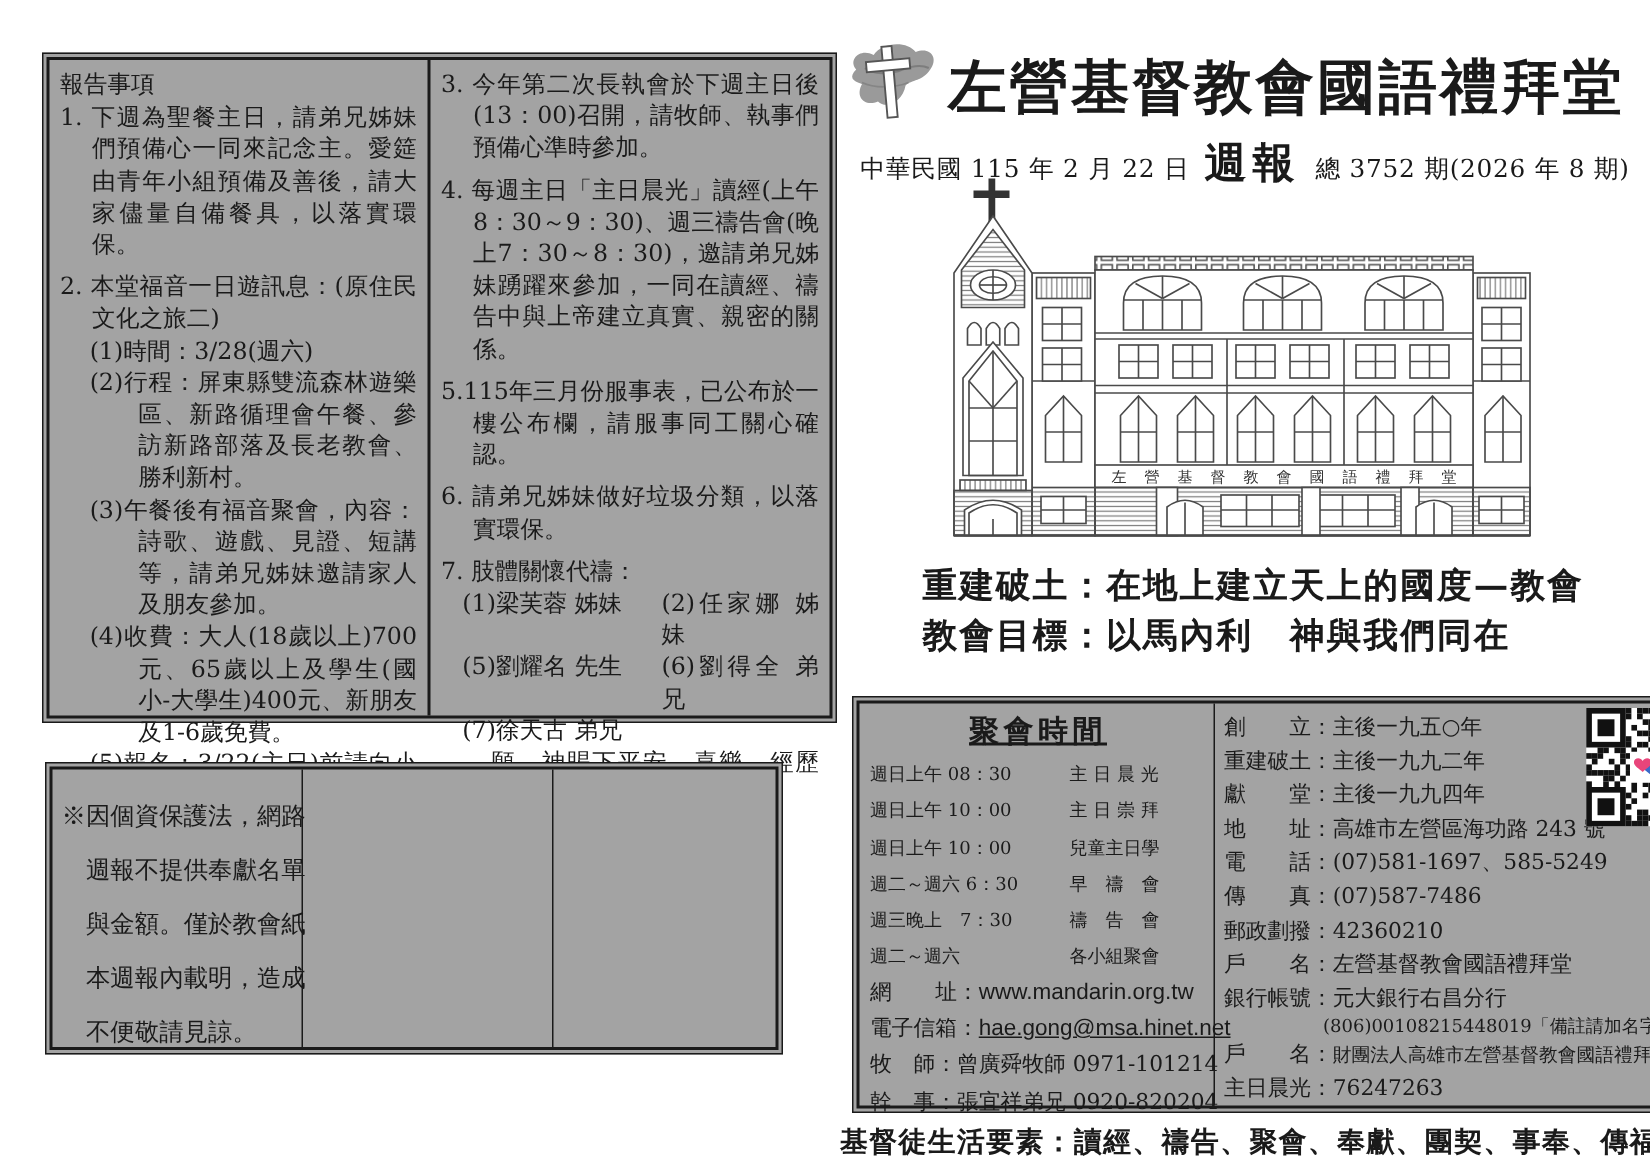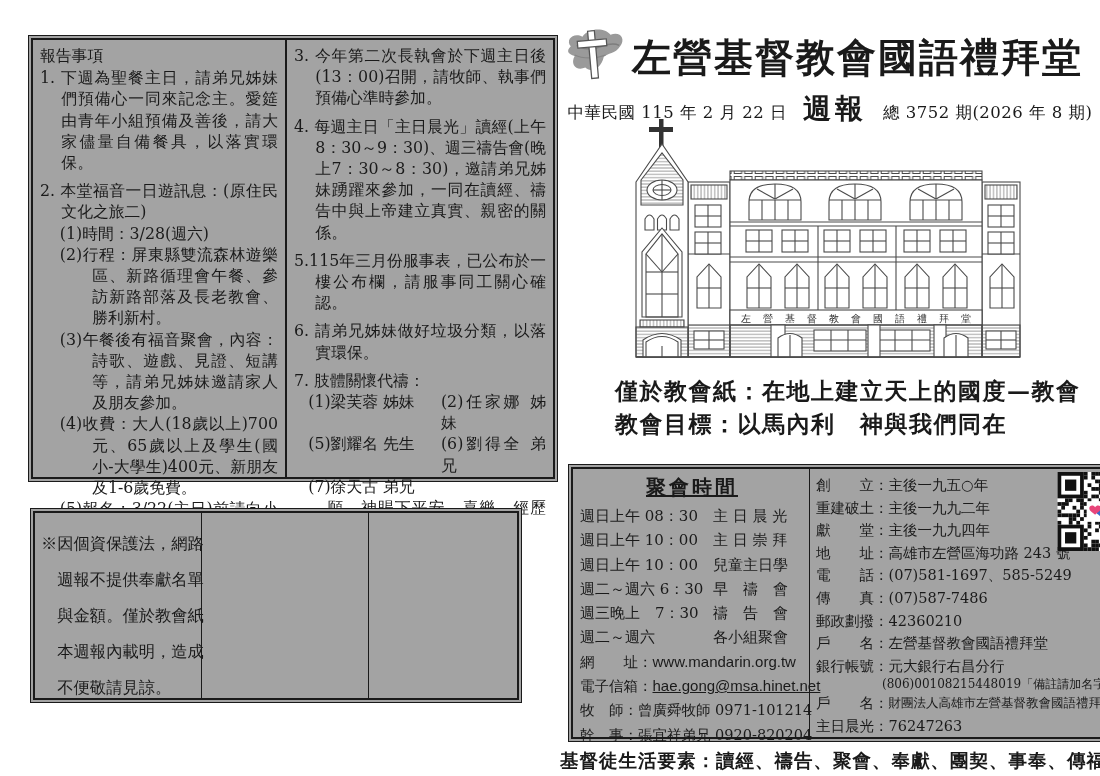--- a/index.html
+++ b/index.html
@@ -30,34 +30,34 @@
   #privacy-box .dbl-inner { display: flex; }
   .pcell { border-right: 1.5px solid #1a1a1a; width: 167px; padding: 13px 4px 0 6px; }
   .pcell:last-child { border-right: none; flex: 1; }
   .pline { font-size: 16.3px; line-height: 36px; white-space: nowrap; }
   .pline + .pline { padding-left: 1em; }
 
   
   #header-area { position: absolute; left: 563px; top: 26px; width: 534px; }
   .title-row { display: flex; align-items: center; }
   .church-name { font-size: 39px; font-weight: bold; letter-spacing: 2px; white-space: nowrap; margin-left: 5px; }
-  .date-row { display: flex; align-items: baseline; justify-content: center; gap: 16px; margin-top: 0px; text-align: right; }
+  .date-row { display: flex; align-items: baseline; justify-content: center; gap: 10px; margin-top: 0px; text-align: right; }
   .date-text, .issue-text { font-size: 16.5px; letter-spacing: 0.5px; }
   .bulletin-word { font-size: 28px; font-weight: bold; letter-spacing: 4px; }
 
   
   #building-wrap { position: absolute; left: 628px; top: 112px; }
   #vision { position: absolute; left: 615px; top: 374px; font-weight: bold; font-size: 23px; line-height: 33px; letter-spacing: 1.5px; white-space: nowrap; }
 
   
   #meeting-box { left: 568px; top: 464px; width: 579px; height: 278px; }
   #meeting-box .dbl-inner { display: flex; }
   .m-left { width: 237px; border-right: 1.5px solid #1a1a1a; padding: 4px 5px 0 7px; }
   .m-title { text-align: center; font-weight: bold; font-size: 20px; letter-spacing: 3px; text-decoration: underline; margin: 1px 0 3px 0; }
-  .m-row { display: flex; font-size: 15px; line-height: 24.3px; white-space: nowrap; }
+  .m-row { display: flex; font-size: 12px; line-height: 24.3px; white-space: nowrap; }
   .m-time { width: 133px; }
   .m-name { flex: 1; }
   .c-row { display: flex; font-size: 14.5px; line-height: 24.3px; white-space: nowrap; }
   .latin-sans { font-family: "Liberation Sans", sans-serif; font-size: 15px; }
   .u { text-decoration: underline; }
   .m-right { flex: 1; position: relative; padding: 5px 3px 0 6px; }
   .i-row { display: flex; font-size: 14.5px; line-height: 22.6px; white-space: nowrap; }
   .i-label { white-space: nowrap; }
   .bank-detail { font-size: 12px; line-height: 15px; padding-left: 66px; white-space: nowrap; }
   .small-val { font-size: 12.5px; }
@@ -264,21 +264,21 @@
       <rect x="8" y="215" width="52" height="30" fill="url(#hH)"></rect>
       <path d="M15 245 v-17 q19 -13 38 0 v17 z" fill="#fff"></path>
       <path d="M18 245 v-15 q16 -11 32 0 v15"></path>
       <line x1="34" y1="234" x2="34" y2="245"></line>
       <line x1="8" y1="245" x2="392" y2="245" stroke-width="1.6"></line>
     </g>
   </svg>
 </div>
 
 <div id="vision">
-  <div>僅於教會紙：在地上建立天上的國度—教會</div>
+  <div>重建破土：在地上建立天上的國度—教會</div>
   <div>教會目標：以馬內利　神與我們同在</div>
 </div>
 
 <div id="meeting-box" class="dbl">
   <div class="dbl-inner">
     <div class="m-left">
       <div class="m-title">聚會時間</div>
       <div>
 
           <div class="m-row">

